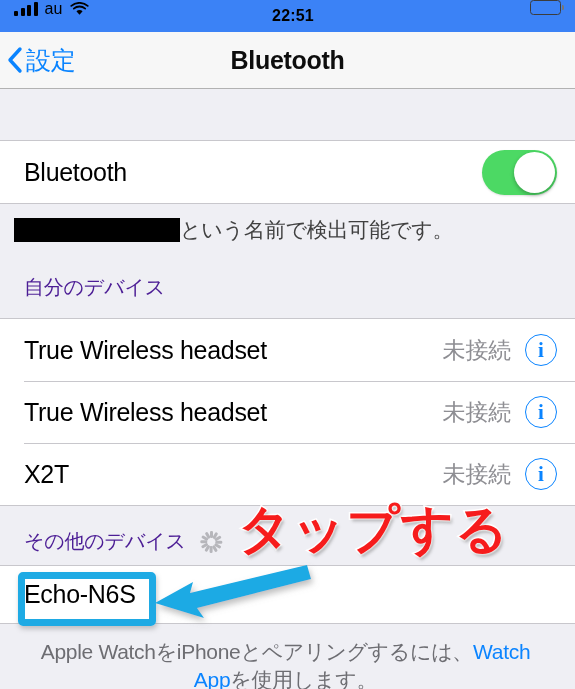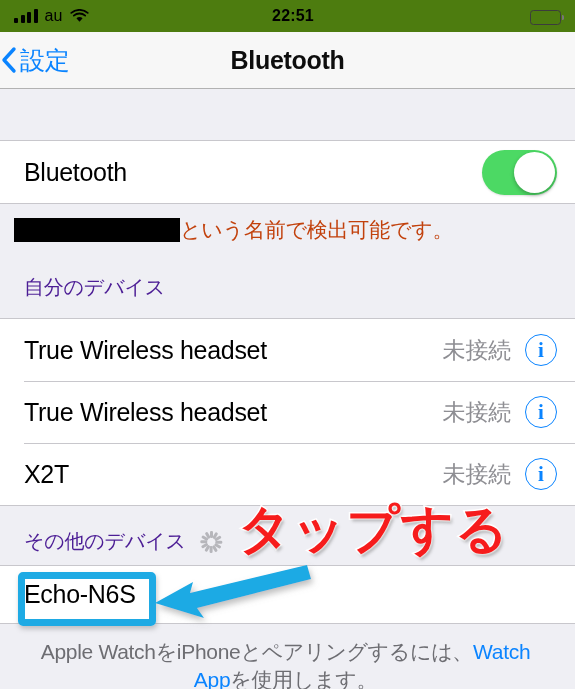--- a/index.html
+++ b/index.html
@@ -12,24 +12,24 @@
   #screen {
     position: relative;
     width: 575px; height: 689px;
     background: #efeff4;
   }
 
   
   .status-bar {
     position: relative;
     height: 32px;
-    background: #4d7c0f;
+    background: #3b82f6;
     display: flex;
-    align-items: flex-end;
-    padding: 7px 14px;
+    align-items: flex-start;
+    padding: 0 14px;
   }
   .status-left { display: flex; align-items: center; gap: 7px; }
   .signal-bars { display: flex; align-items: flex-end; gap: 2.5px; height: 14px; }
   .signal-bars i { display: block; width: 4px; background: #000; border-radius: 1px; }
   .signal-bars i:nth-child(1) { height: 5px; }
   .signal-bars i:nth-child(2) { height: 8px; }
   .signal-bars i:nth-child(3) { height: 11px; }
   .signal-bars i:nth-child(4) { height: 14px; }
   .carrier { font-size: 16px; color: #000; letter-spacing: .2px; }
   .wifi-icon { width: 19px; height: 14px; display:block; }
@@ -54,21 +54,21 @@
   
   .nav-bar {
     position: relative;
     height: 57px;
     background: #f7f7f7;
     border-bottom: 1px solid #b2b2b2;
     display: flex; align-items: center;
   }
   .nav-back {
     display: flex; align-items: center; gap: 3px;
-    padding-left: 0; cursor: pointer;
+    padding-left: 6px; cursor: pointer;
     position: relative; z-index: 2;
   }
   .chevron-left { width: 17px; height: 28px; display: block; }
   .nav-back-label { font-size: 25px; color: #0a84ff; letter-spacing: -.2px; }
   .nav-title {
     position: absolute; left: 0; right: 0; top: 0; bottom: 0;
     display: flex; align-items: center; justify-content: center;
     font-size: 25px; font-weight: 700; color: #0d0d0d;
     letter-spacing: -.3px; pointer-events: none;
   }
@@ -125,21 +125,21 @@
   }
 
   
   .note {
     padding: 12px 22px 14px 14px;
     background: #efeff4;
     font-size: 21px; color: #8a8a8f; letter-spacing: -.2px;
     display: flex; align-items: center;
   }
   .redaction { display: inline-block; width: 166px; height: 24px; background: #000; }
-  .note-text { color: #c2410c; }
+  .note-text { color: #404040; }
 
   
   .section-header {
     background: #efeff4;
     padding: 16px 14px 17px 24px;
     font-size: 20px; color: #4c1d95; letter-spacing: -.2px;
     display: flex; align-items: center; gap: 14px;
   }
   .hdr-other { padding-top: 22px; padding-bottom: 10px; }
 

